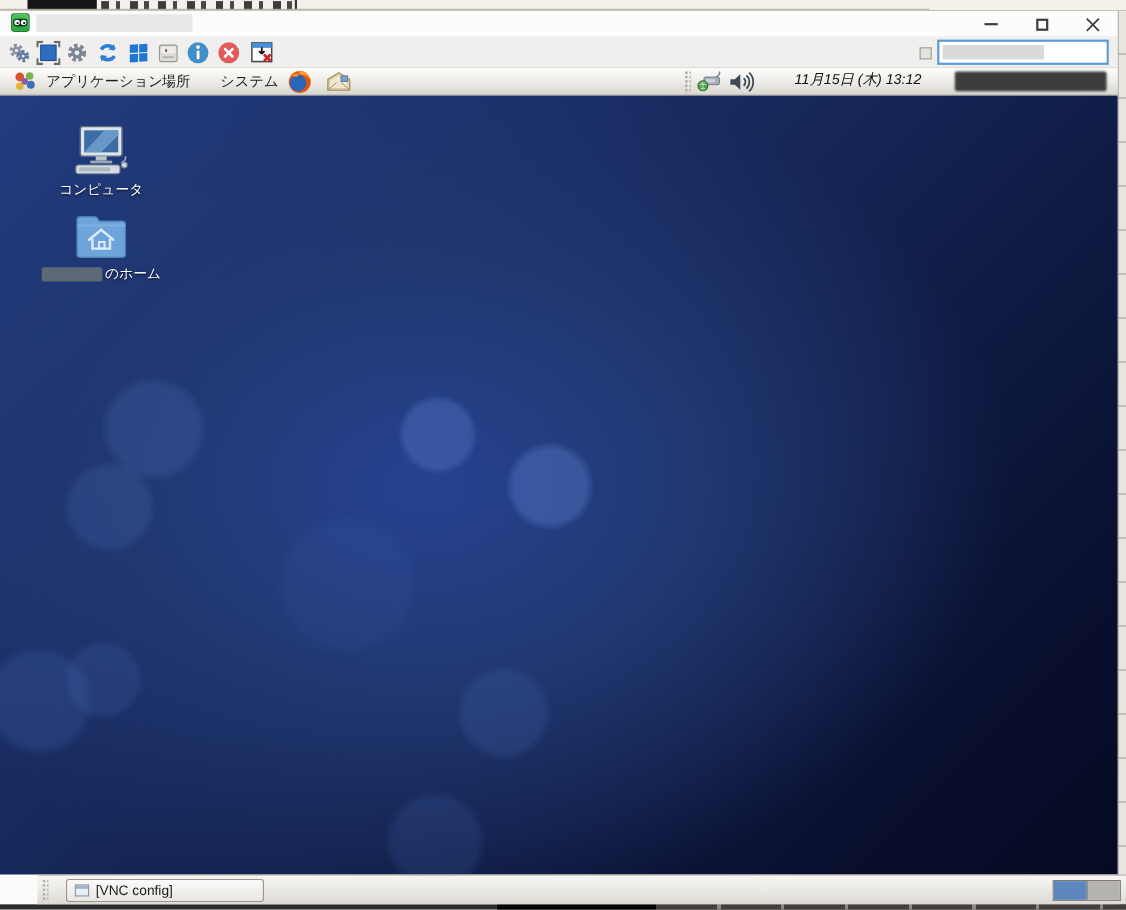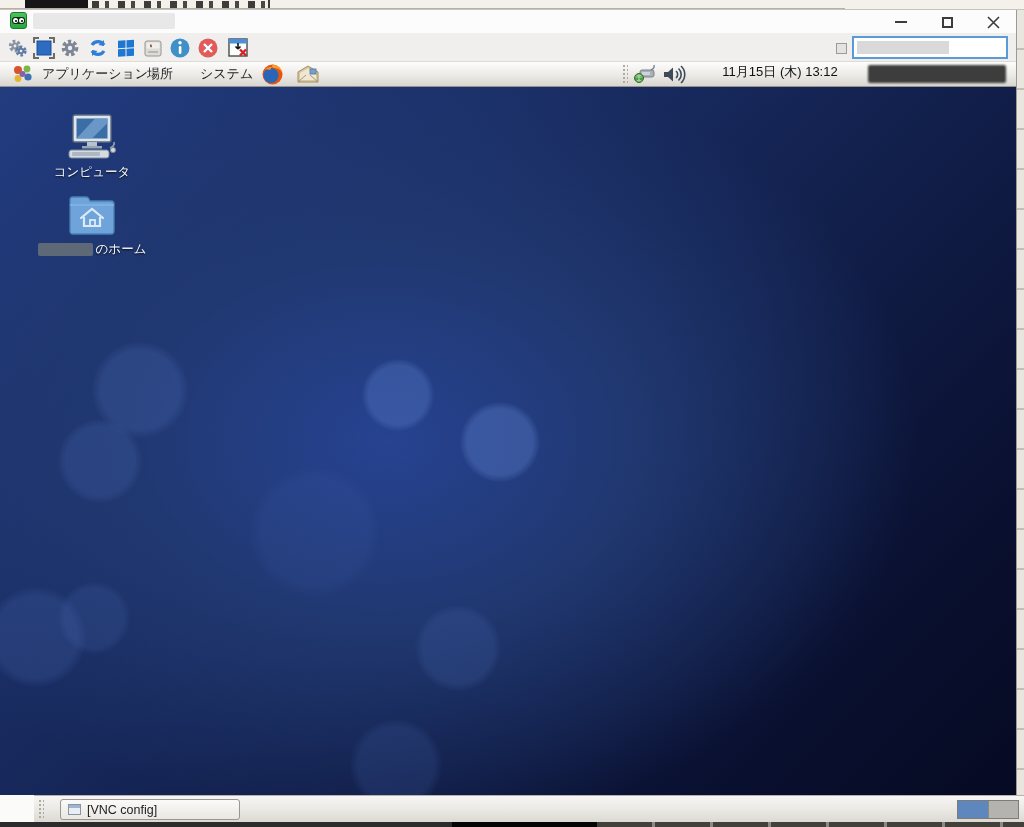--- a/index.html
+++ b/index.html
@@ -48,21 +48,21 @@
   .tb-input { position:absolute; left:852px; top:3px; width:156px; height:23px; background:#ffffff; border:2px solid #5b9bd5; }
   .tb-input .redacted { position:absolute; left:3px; top:3px; width:92px; height:13px; background:#d9d9d9; filter:blur(.5px); }
 
   
   .gnome-panel { position:absolute; left:0; top:52px; width:1016px; height:25px;
     background:linear-gradient(180deg,#fdfdfc 0%,#eceae6 55%,#d9d6d0 100%); border-bottom:1px solid #97938b; }
   .menu-item { position:absolute; top:0; height:24px; display:flex; align-items:center; font-size:13px; color:#1b1b1b; padding:0 6px; cursor:default; }
   .panel-launcher { position:absolute; top:1px; width:23px; height:23px; }
   .panel-handle { position:absolute; width:6px; height:21px; top:2px;
     background-image:radial-gradient(#aeaaa2 1px,transparent 1.3px); background-size:4px 4px; }
-  .clock { position:absolute; left:700px; top:0; width:160px; height:20px; display:flex; align-items:center; justify-content:center; font-size:13px; color:#111; }
+  .clock { position:absolute; left:700px; top:0; width:160px; height:20px; display:flex; align-items:center; justify-content:center; font-size:13px; color:#111;font-style:italic; }
   .panel-redacted { position:absolute; left:868px; top:3px; width:138px; height:18px; background:#3d3d3d; border-radius:2px; filter:blur(1px); }
 
   
   .desktop { position:absolute; left:0; top:77px; width:1016px; height:708px;
     background:
       radial-gradient(760px 560px at 38% 50%, rgba(39,67,145,1) 0%, rgba(33,57,114,.92) 34%, rgba(23,39,80,0) 70%),
       linear-gradient(135deg,#223c80 0%,#1b3069 28%,#111e49 58%,#090f2e 84%,#060a23 100%); }
   .bokeh { position:absolute; border-radius:50%; }
   .desk-icon { position:absolute; width:120px; display:flex; flex-direction:column; align-items:center; cursor:default; }
   .desk-label { margin-top:4px; font-size:12.5px; color:#ffffff; text-shadow:0 1px 2px rgba(0,0,0,.85); display:flex; align-items:center; gap:3px; }

